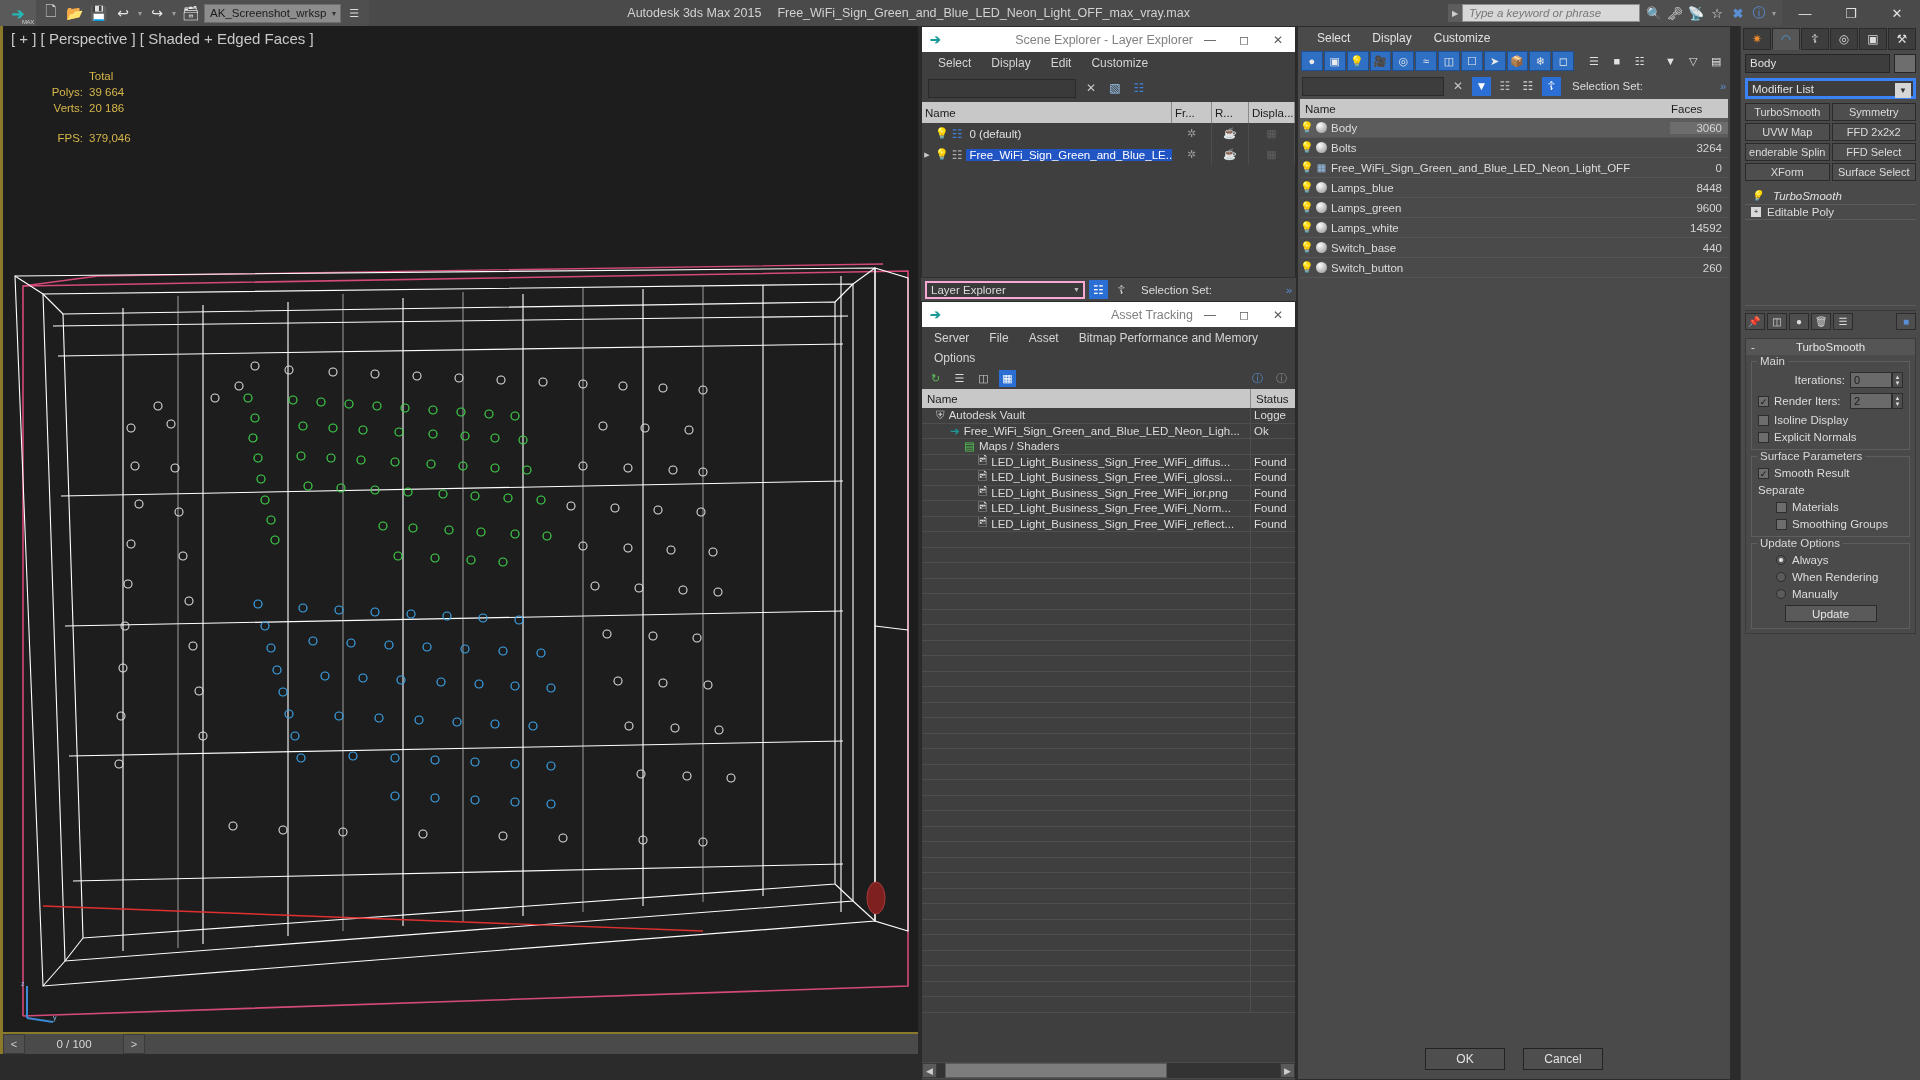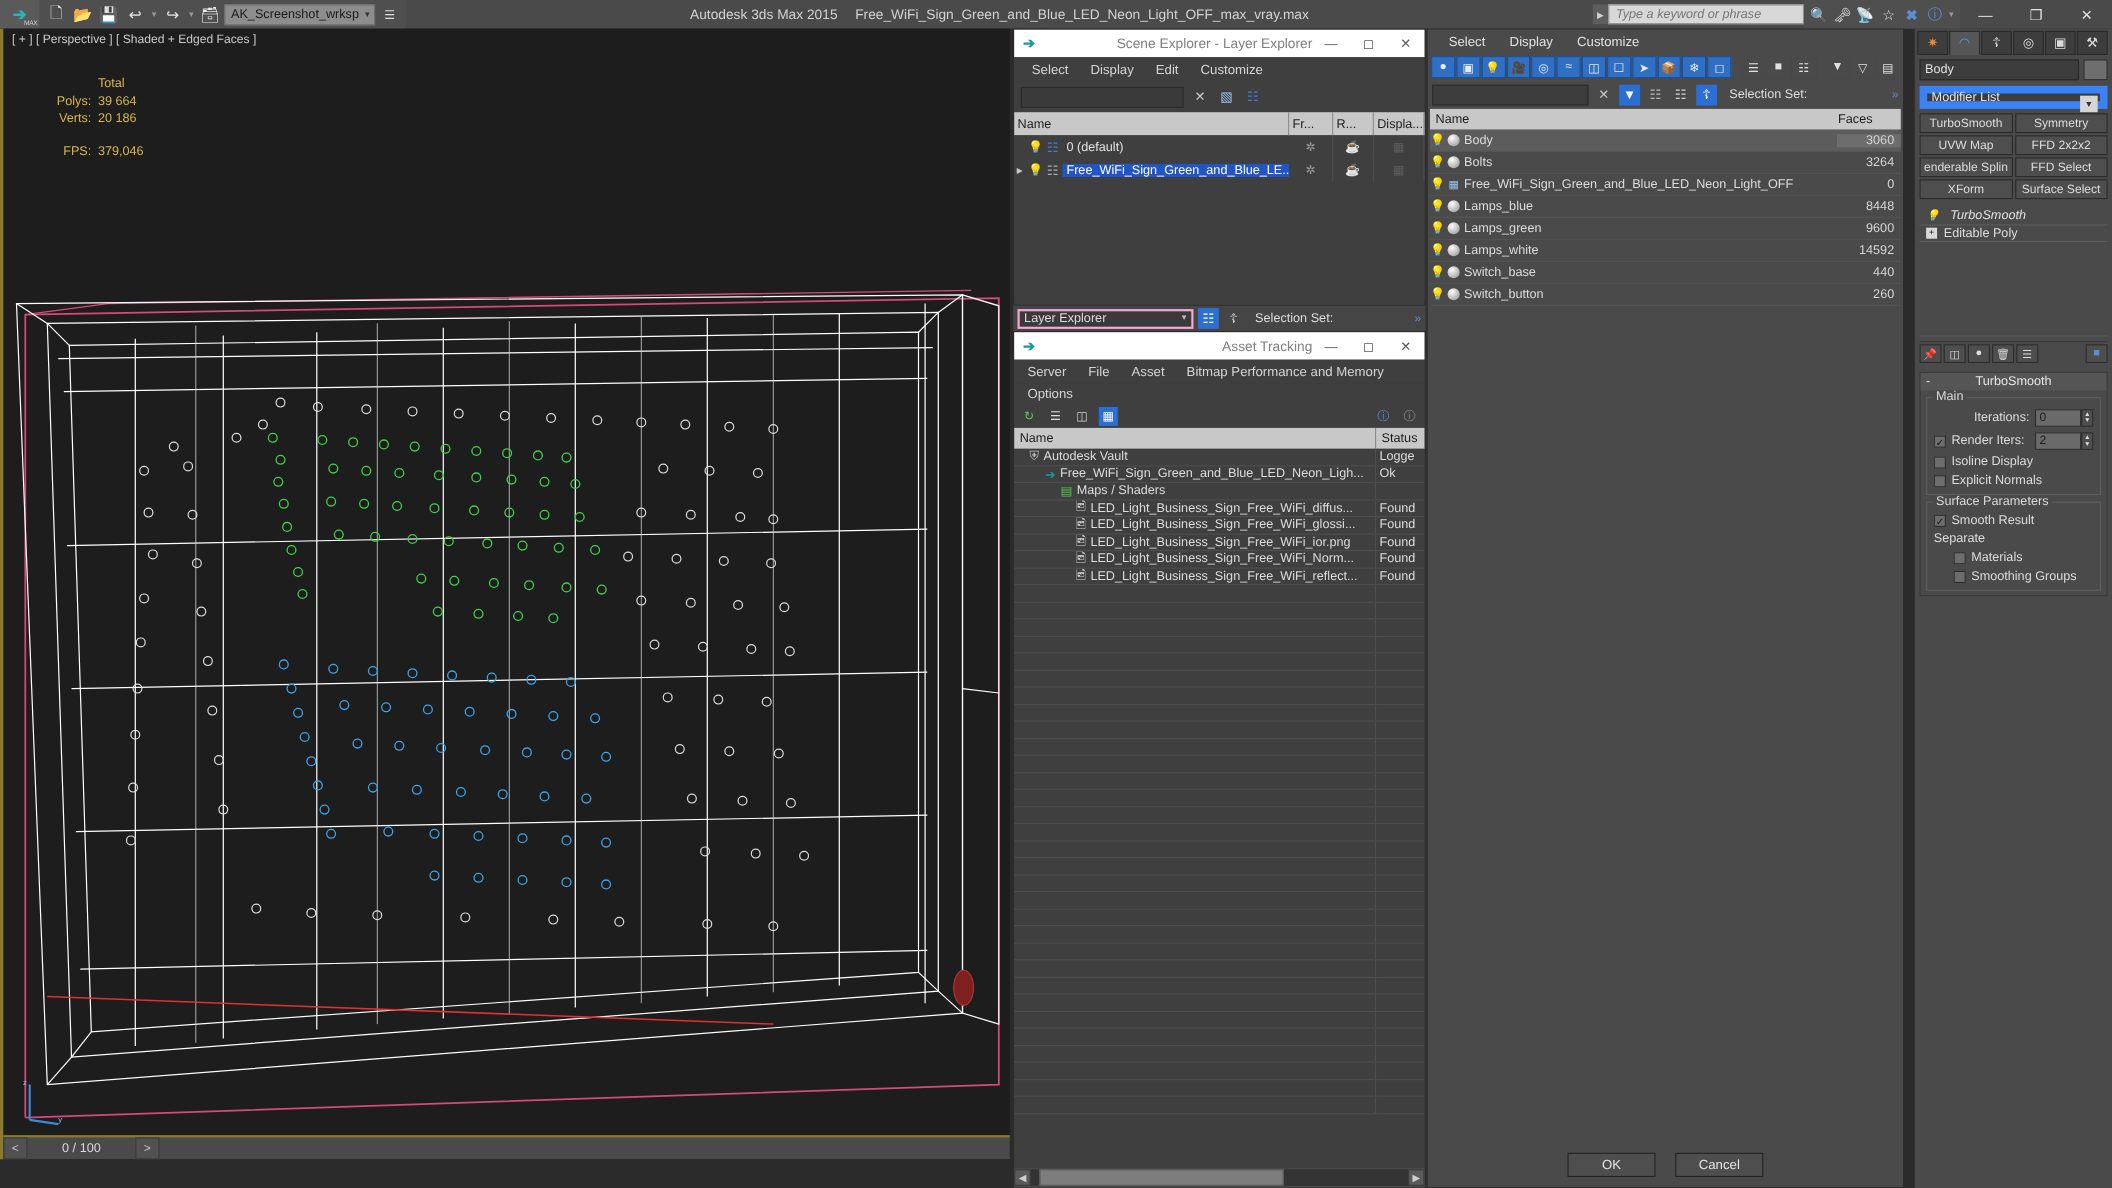--- a/index.html
+++ b/index.html
@@ -31,21 +31,21 @@
       font-size:11.5px; display:flex; align-items:center; padding-left:6px; border:1px solid #8e8e8e;}
   .trtools { display:flex; align-items:center; gap:1px; padding:0 4px; background:#4f4f4f; height:26px;}
   .trbtn { width:20px; height:20px; display:flex; align-items:center; justify-content:center; font-size:13px; color:#e0e0e0;}
   .winbtns { display:flex; height:26px; }
   .winbtn { width:46px; height:26px; display:flex; align-items:center; justify-content:center;
       color:#e2e2e2; font-size:13px; }
 
   
   .viewport { position:absolute; left:0; top:26px; width:918px; height:1028px; background:#1d1d1d;
       border-left:3px solid #8a7a2a; overflow:hidden; }
-  .vp-label { position:absolute; left:8px; top:4px; color:#c9c9c9; font-size:11px; }
+  .vp-label { position:absolute; left:8px; top:4px; color:#c9c9c9; font-size:15px; }
   .vp-stats { position:absolute; left:30px; top:42px; color:#d6b64a; font-size:11.5px; line-height:16px;}
   .vp-stats table { border-collapse:collapse; }
   .vp-stats td { padding:0 6px 0 0; color:#d6b64a; font-size:11.5px;}
   .vp-stats td.lbl { text-align:right; width:56px;}
   .vp-stats .gap td { height:14px; }
   .axis { position:absolute; left:16px; bottom:30px; width:40px; height:46px; }
   .vp-bottom { position:absolute; left:0; bottom:0; width:918px; height:22px; background:#4a4a4a;
       display:flex; align-items:center; border-top:2px solid #8a7a2a;}
   .frm-prev,.frm-next { width:22px; height:20px; background:#515151; color:#cfcfcf; font-size:11px;
       display:flex; align-items:center; justify-content:center; border:1px solid #3a3a3a;}
@@ -141,21 +141,21 @@
   
   .cmd { position:absolute; left:1740px; top:26px; width:180px; height:1054px; background:#4a4a4a; border-left:1px solid #333;}
   .cmd-tabs { height:24px; display:flex; align-items:flex-end; padding-left:2px; gap:1px;}
   .ctab { width:28px; height:22px; background:#3d3d3d; border:1px solid #2b2b2b;
       display:flex; align-items:center; justify-content:center; font-size:12px; color:#dcdcdc;}
   .ctab.on { background:#565656; border-bottom-color:#565656;}
   .cmd-name { height:26px; display:flex; align-items:center; padding:0 4px; gap:4px;}
   .nm-in { flex:1; height:19px; background:#3d3d3d; border:1px solid #262626; color:#e0e0e0;
       font-size:11.5px; display:flex; align-items:center; padding-left:4px;}
   .nm-sw { width:22px; height:19px; background:#6e6e6e; border:1px solid #262626;}
-  .mod-list { margin:2px 4px 0 4px; height:21px; background:#3d3d3d; border:7px solid #3b82f6;
+  .mod-list { margin:2px 4px 0 4px; height:21px; background:#3d3d3d; border:3px solid #3b82f6;
       display:flex; align-items:center; padding-left:4px; color:#e0e0e0; font-size:11.5px; position:relative;}
   .mod-list .car { position:absolute; right:2px; top:2px; width:16px; height:15px; background:#d6d6d6;
       color:#333; font-size:8px; display:flex; align-items:center; justify-content:center;}
   .mod-grid { display:grid; grid-template-columns:1fr 1fr; gap:2px; margin:4px 4px 0 4px;}
   .mbtn { height:18px; background:#4e4e4e; border:1px solid #2a2a2a; color:#dcdcdc; font-size:11px;
       display:flex; align-items:center; justify-content:center; overflow:hidden; white-space:nowrap;}
   .stack-list { margin:6px 4px 0 4px; background:#4a4a4a;}
   .sl-head { height:17px; display:flex; align-items:center; font-size:11.5px; color:#e0e0e0;
       font-style:italic; padding-left:28px; position:relative;}
   .sl-head .bi { position:absolute; left:6px; font-size:10px; color:#ddd;}
@@ -1020,16 +1020,32 @@
         <div class="frow ind">
           <span class="cbx"></span>
           <span>Materials</span>
         </div>
         <div class="frow ind" style="margin-bottom:0;">
           <span class="cbx"></span>
           <span>Smoothing Groups</span>
         </div>
       </div>
 
+      <div class="grp">
+        <span class="gl">Update Options</span>
+        <div class="frow ind">
+          <span class="rbx on"></span>
+          <span>Always</span>
+        </div>
+        <div class="frow ind">
+          <span class="rbx"></span>
+          <span>When Rendering</span>
+        </div>
+        <div class="frow ind">
+          <span class="rbx"></span>
+          <span>Manually</span>
+        </div>
+        <div class="updbtn">Update</div>
+      </div>
     </div>
   </div>
 
 </div>
 
 </body></html>

